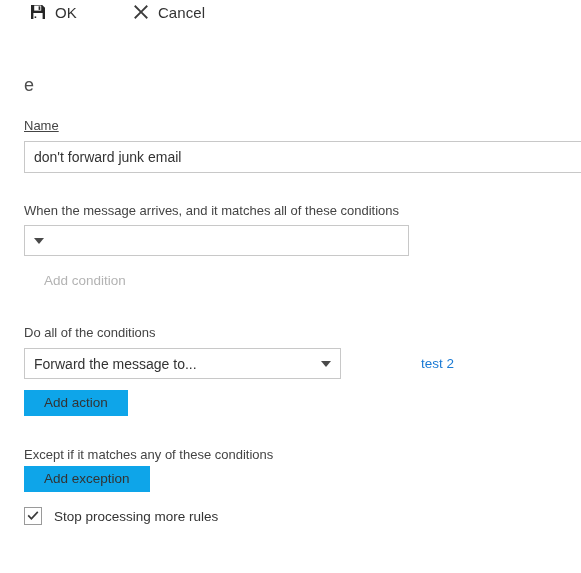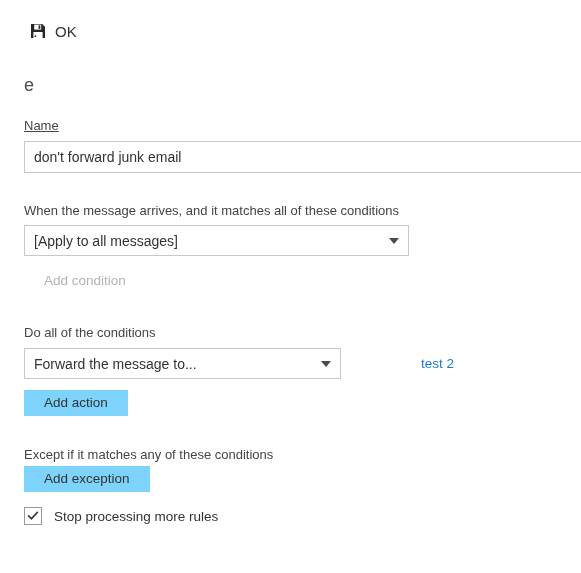--- a/index.html
+++ b/index.html
@@ -18,21 +18,21 @@
   }
 
   
   .command-bar {
     position: absolute;
     left: 0;
     top: 0;
     width: 494px;
     height: 62px;
     display: flex;
-    align-items: center;
+    align-items: flex-start;
     padding-left: 24px;
     box-sizing: border-box;
   }
   .cmd-button {
     display: flex;
     align-items: center;
     background: transparent;
     border: none;
     padding: 4px 6px;
     cursor: pointer;
@@ -144,21 +144,21 @@
     top: 225px;
     width: 385px;
   }
 
   
   .flat-btn {
     position: absolute;
     box-sizing: border-box;
     height: 26px;
     border: none;
-    background: #7dd3fc;
+    background: #0ea5e9;
     font-family: "Liberation Sans", sans-serif;
     font-size: 13.5px;
     color: #333333;
     padding: 0 20px;
     cursor: pointer;
     line-height: 26px;
   }
   .flat-btn.disabled {
     background: transparent;
     color: #b3b3b3;
@@ -255,32 +255,39 @@
         <rect x="8.6" y="2.3" width="1.7" height="3.6" fill="#262626"></rect>
         <rect x="3.4" y="9" width="9.2" height="6" fill="#ffffff"></rect>
         <rect x="4.6" y="12.4" width="1.6" height="1.6" fill="#262626"></rect>
       </svg>
     </span>
     <span class="cmd-label">OK</span>
   </button>
 
   <span class="cmd-gap"></span>
 
+  <button class="cmd-button">
+    <span class="icon-cancel">
+      <svg width="16" height="16" viewBox="0 0 16 16" aria-hidden="true">
+        <path d="M2.4 1.1 L8 6.7 L13.6 1.1 L14.9 2.4 L9.3 8 L14.9 13.6 L13.6 14.9 L8 9.3 L2.4 14.9 L1.1 13.6 L6.7 8 L1.1 2.4 Z" fill="#3b3b3b"></path>
+      </svg>
+    </span>
+    <span class="cmd-label">Cancel</span>
+  </button>
 
 </div>
 
 <h1 class="rule-title">e</h1>
 
 <div class="field-label name-label">Name</div>
 <input class="name-input" type="text" value="don't forward junk email" style="">
 
 <div class="field-label cond-label">When the message arrives, and it matches all of these conditions</div>
 
 <div class="select-wrap cond-select">
-  <span class="select-value">[Apply to all messages]</span>
   <span class="caret">
     <span class="caret-glyph"></span>
   </span>
 </div>
 
 <button class="flat-btn disabled add-condition">Add condition</button>
 
 <div class="field-label action-label">Do all of the conditions</div>
 
 <div class="select-wrap action-select">

